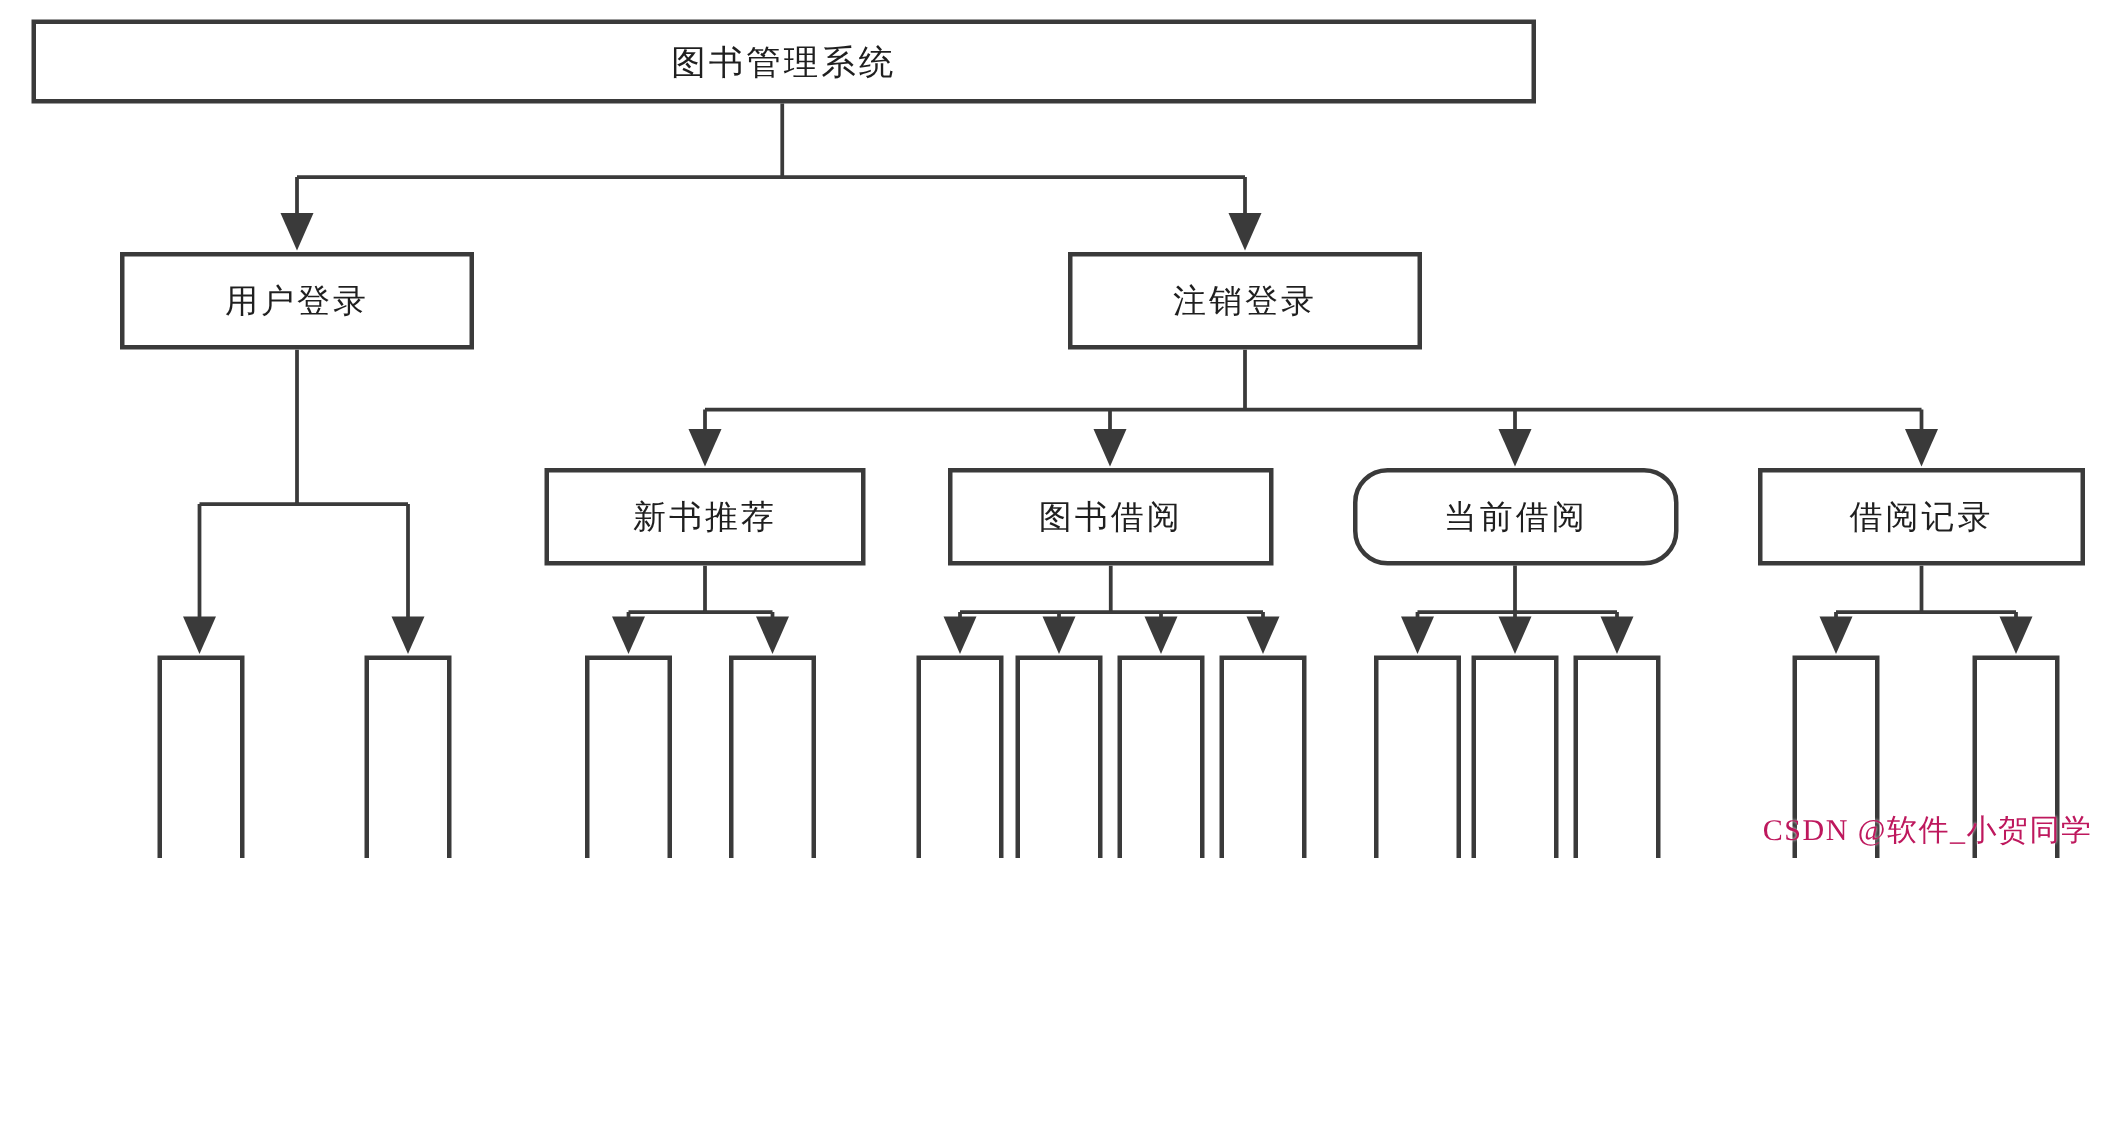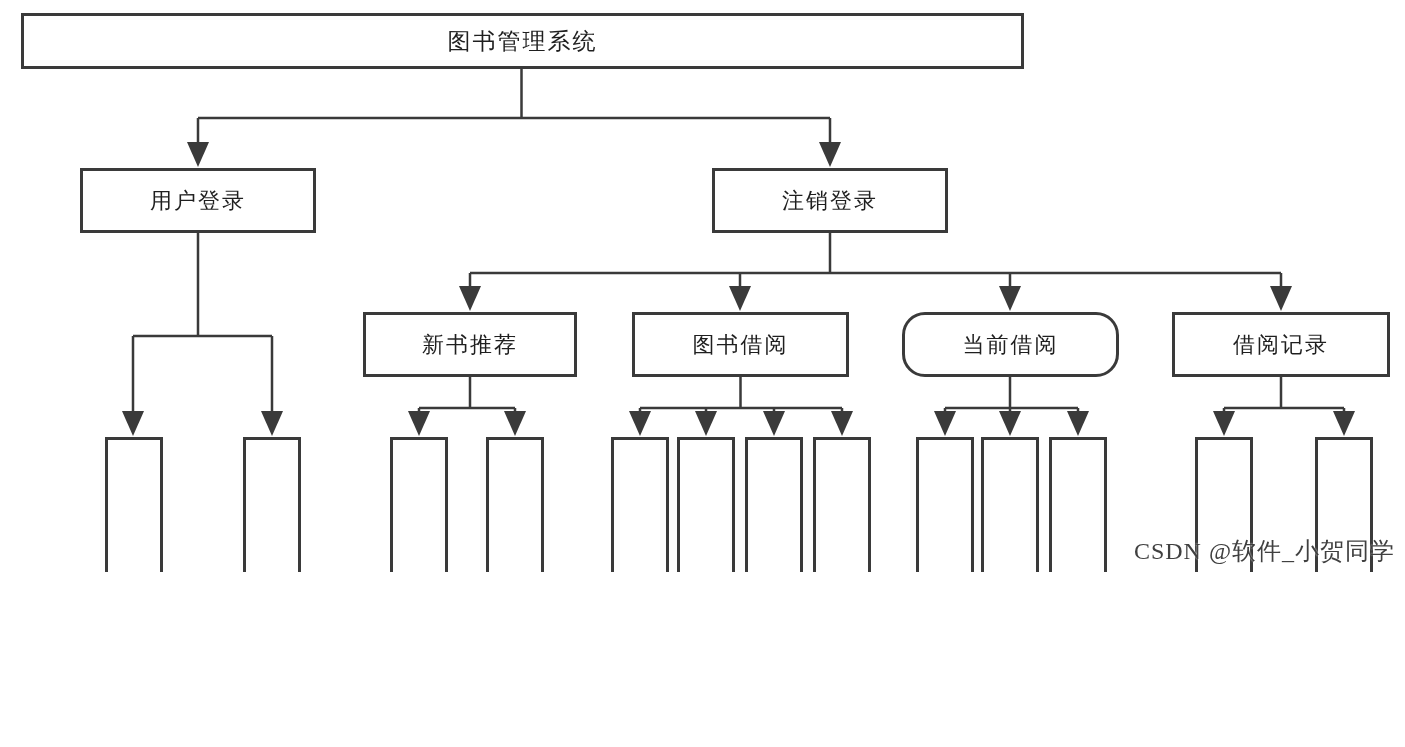--- a/index.html
+++ b/index.html
@@ -29,22 +29,22 @@
     writing-mode:vertical-rl;
     text-orientation:mixed;
     font-size:25px;
     letter-spacing:6px;
     line-height:1;
     white-space:nowrap;
   }
   .watermark{
     position:absolute;
     right:10px;bottom:5px;
-    font-size:24px;
-    color:#404040;
+    font-size:20px;
+    color:#be185d;
     letter-spacing:1px;
     z-index:3;
     text-shadow:0 0 2px #ffffff;
     white-space:nowrap;
   }
 </style>
 </head>
 <body>
 
 <div id="stage">

